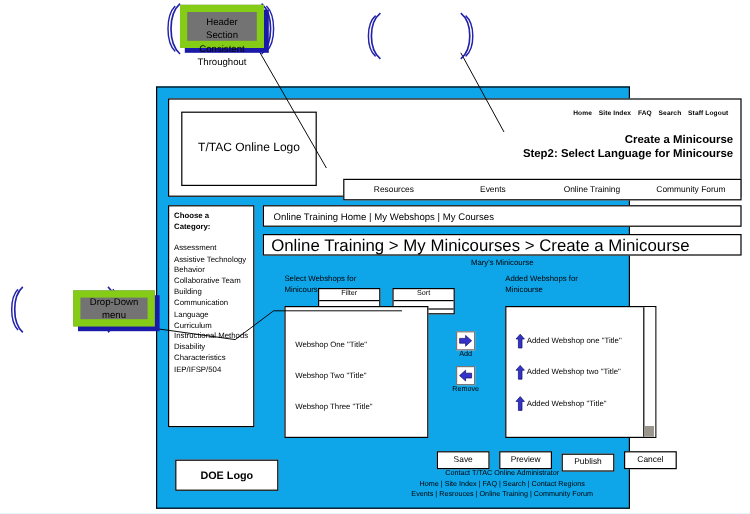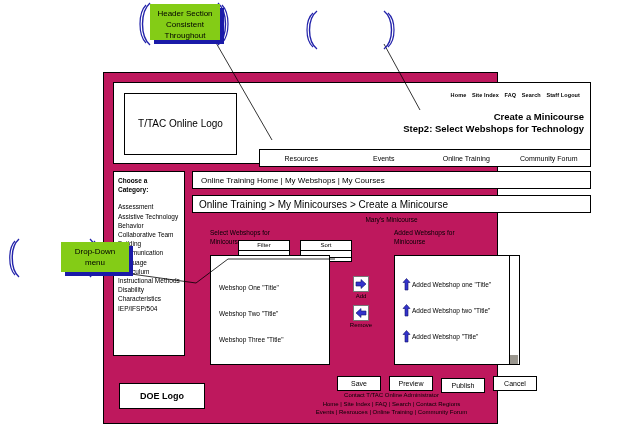--- a/index.html
+++ b/index.html
@@ -16,22 +16,22 @@
     width: 625px;
     height: 428px;
     overflow: hidden;
     background: #ffffff;
   }
 
   
   .callout {
     position: absolute;
     box-sizing: border-box;
-    border: 1px solid #84cc16;
-    background: #84cc16;
+    border: 6px solid #84cc16;
+    background: #737373;
     box-shadow: 4px 4px 0 0 #1a1aa8;
     text-align: center;
     font-size: 8px;
     line-height: 11px;
     color: #000000;
     padding: 3px 2px;
     z-index: 6;
   }
   .brace {
     position: absolute;
@@ -45,27 +45,27 @@
   .leader {
     position: absolute;
     z-index: 4;
     pointer-events: none;
   }
   .leader svg { display: block; overflow: visible; }
 
   
   #page-frame {
     position: absolute;
-    left: 103px;
+    left: 130px;
     top: 72px;
     width: 395px;
     height: 352px;
     box-sizing: border-box;
     border: 1px solid #000000;
-    background: #be185d;
+    background: #0ea5e9;
     z-index: 2;
   }
 
   .bx { box-sizing: border-box; border: 1px solid #000000; background: #ffffff; position: absolute; }
 
   
   #header-box {
     left: 9px; top: 9px; width: 478px; height: 82px;
   }
   #logo-box {
@@ -103,21 +103,21 @@
     font-size: 9px; font-weight: bold;
   }
 
   
   #crumb-tabs {
     left: 88px; top: 98px; width: 399px; height: 18px;
     display: flex; align-items: center; padding-left: 8px; font-size: 8px;
   }
   #breadcrumb {
     left: 88px; top: 122px; width: 399px; height: 18px;
-    display: flex; align-items: center; padding-left: 6px; font-size: 10px;
+    display: flex; align-items: center; padding-left: 6px; font-size: 14px;
   }
   #course-name {
     position: absolute; left: 88px; top: 143px; width: 399px;
     text-align: center; font-size: 6.5px;
   }
 
   .panel-label {
     position: absolute; font-size: 6.5px; line-height: 8.5px;
   }
 
@@ -240,21 +240,21 @@
     <div class="bx" id="header-box">
 
       <div class="bx" id="logo-box">T/TAC Online Logo</div>
 
       <div id="utility-nav">
         <span>Home</span><span> </span><span>Site Index</span><span> </span><span>FAQ</span><span> </span><span>Search</span><span> </span><span>Staff Logout</span>
       </div>
 
       <div id="page-title">
         <div>Create a Minicourse</div>
-        <div>Step2: Select Webshops for Technology</div>
+        <div>Step2: Select Language for Minicourse</div>
       </div>
 
       <div class="bx" id="main-nav">
         <div class="navitem">Resources</div>
         <div class="navitem">Events</div>
         <div class="navitem">Online Training</div>
         <div class="navitem">Community Forum</div>
       </div>
     </div>
 

